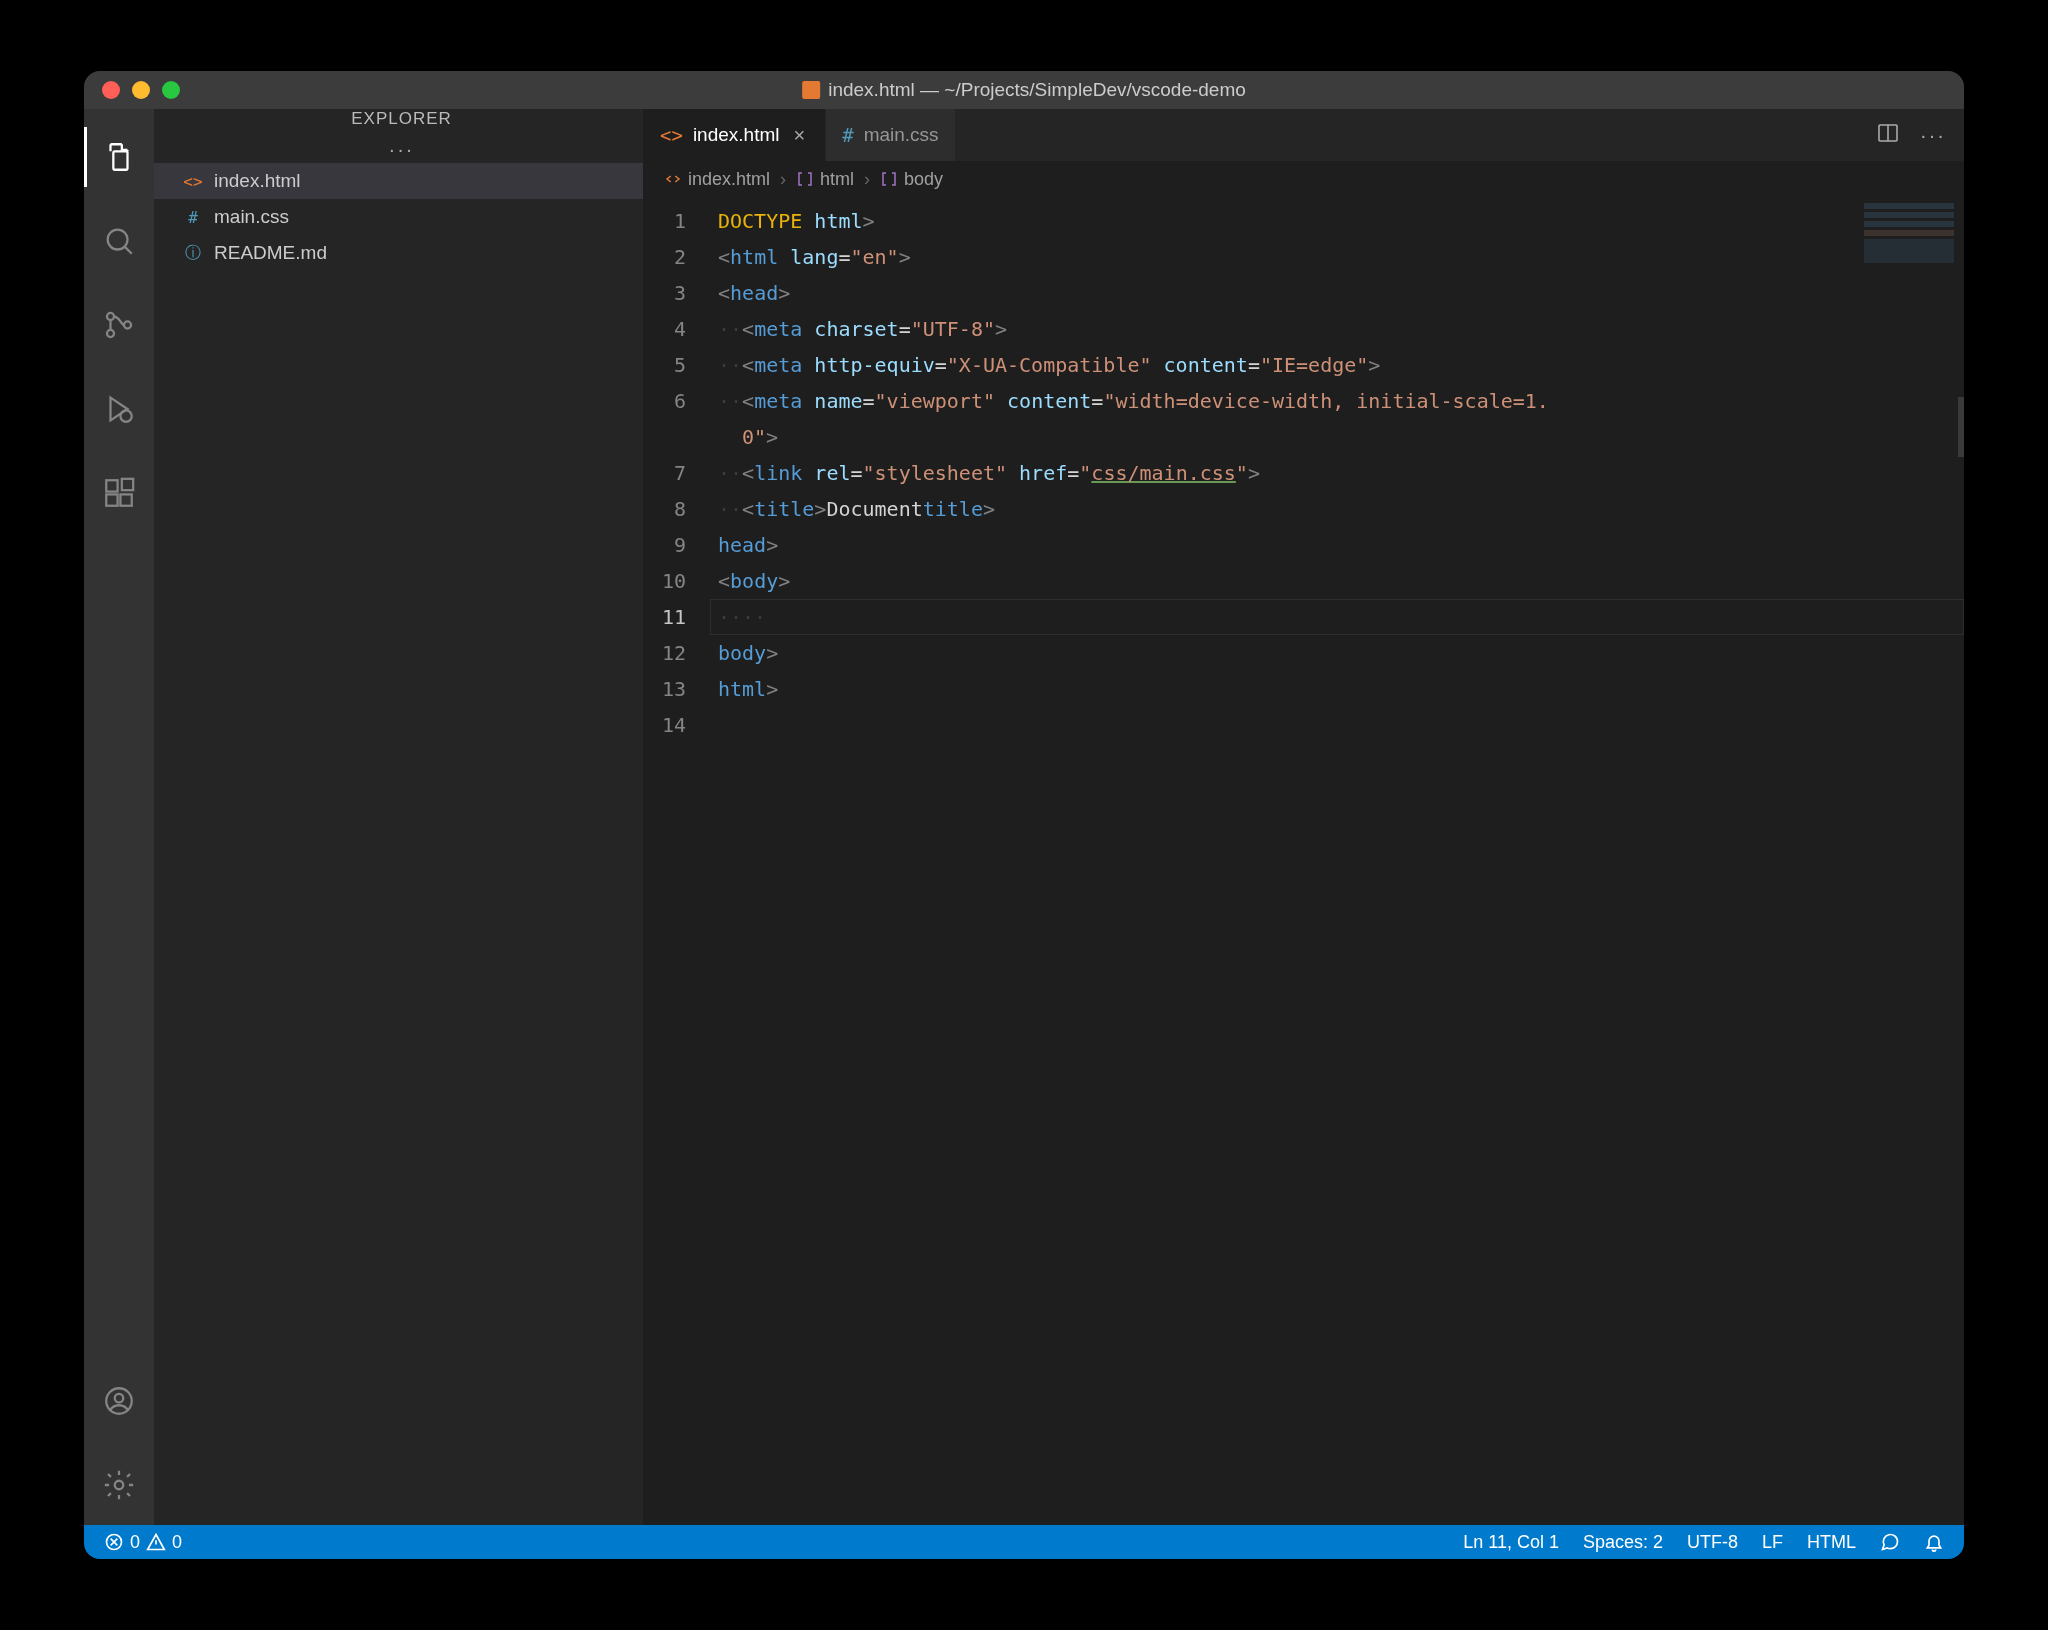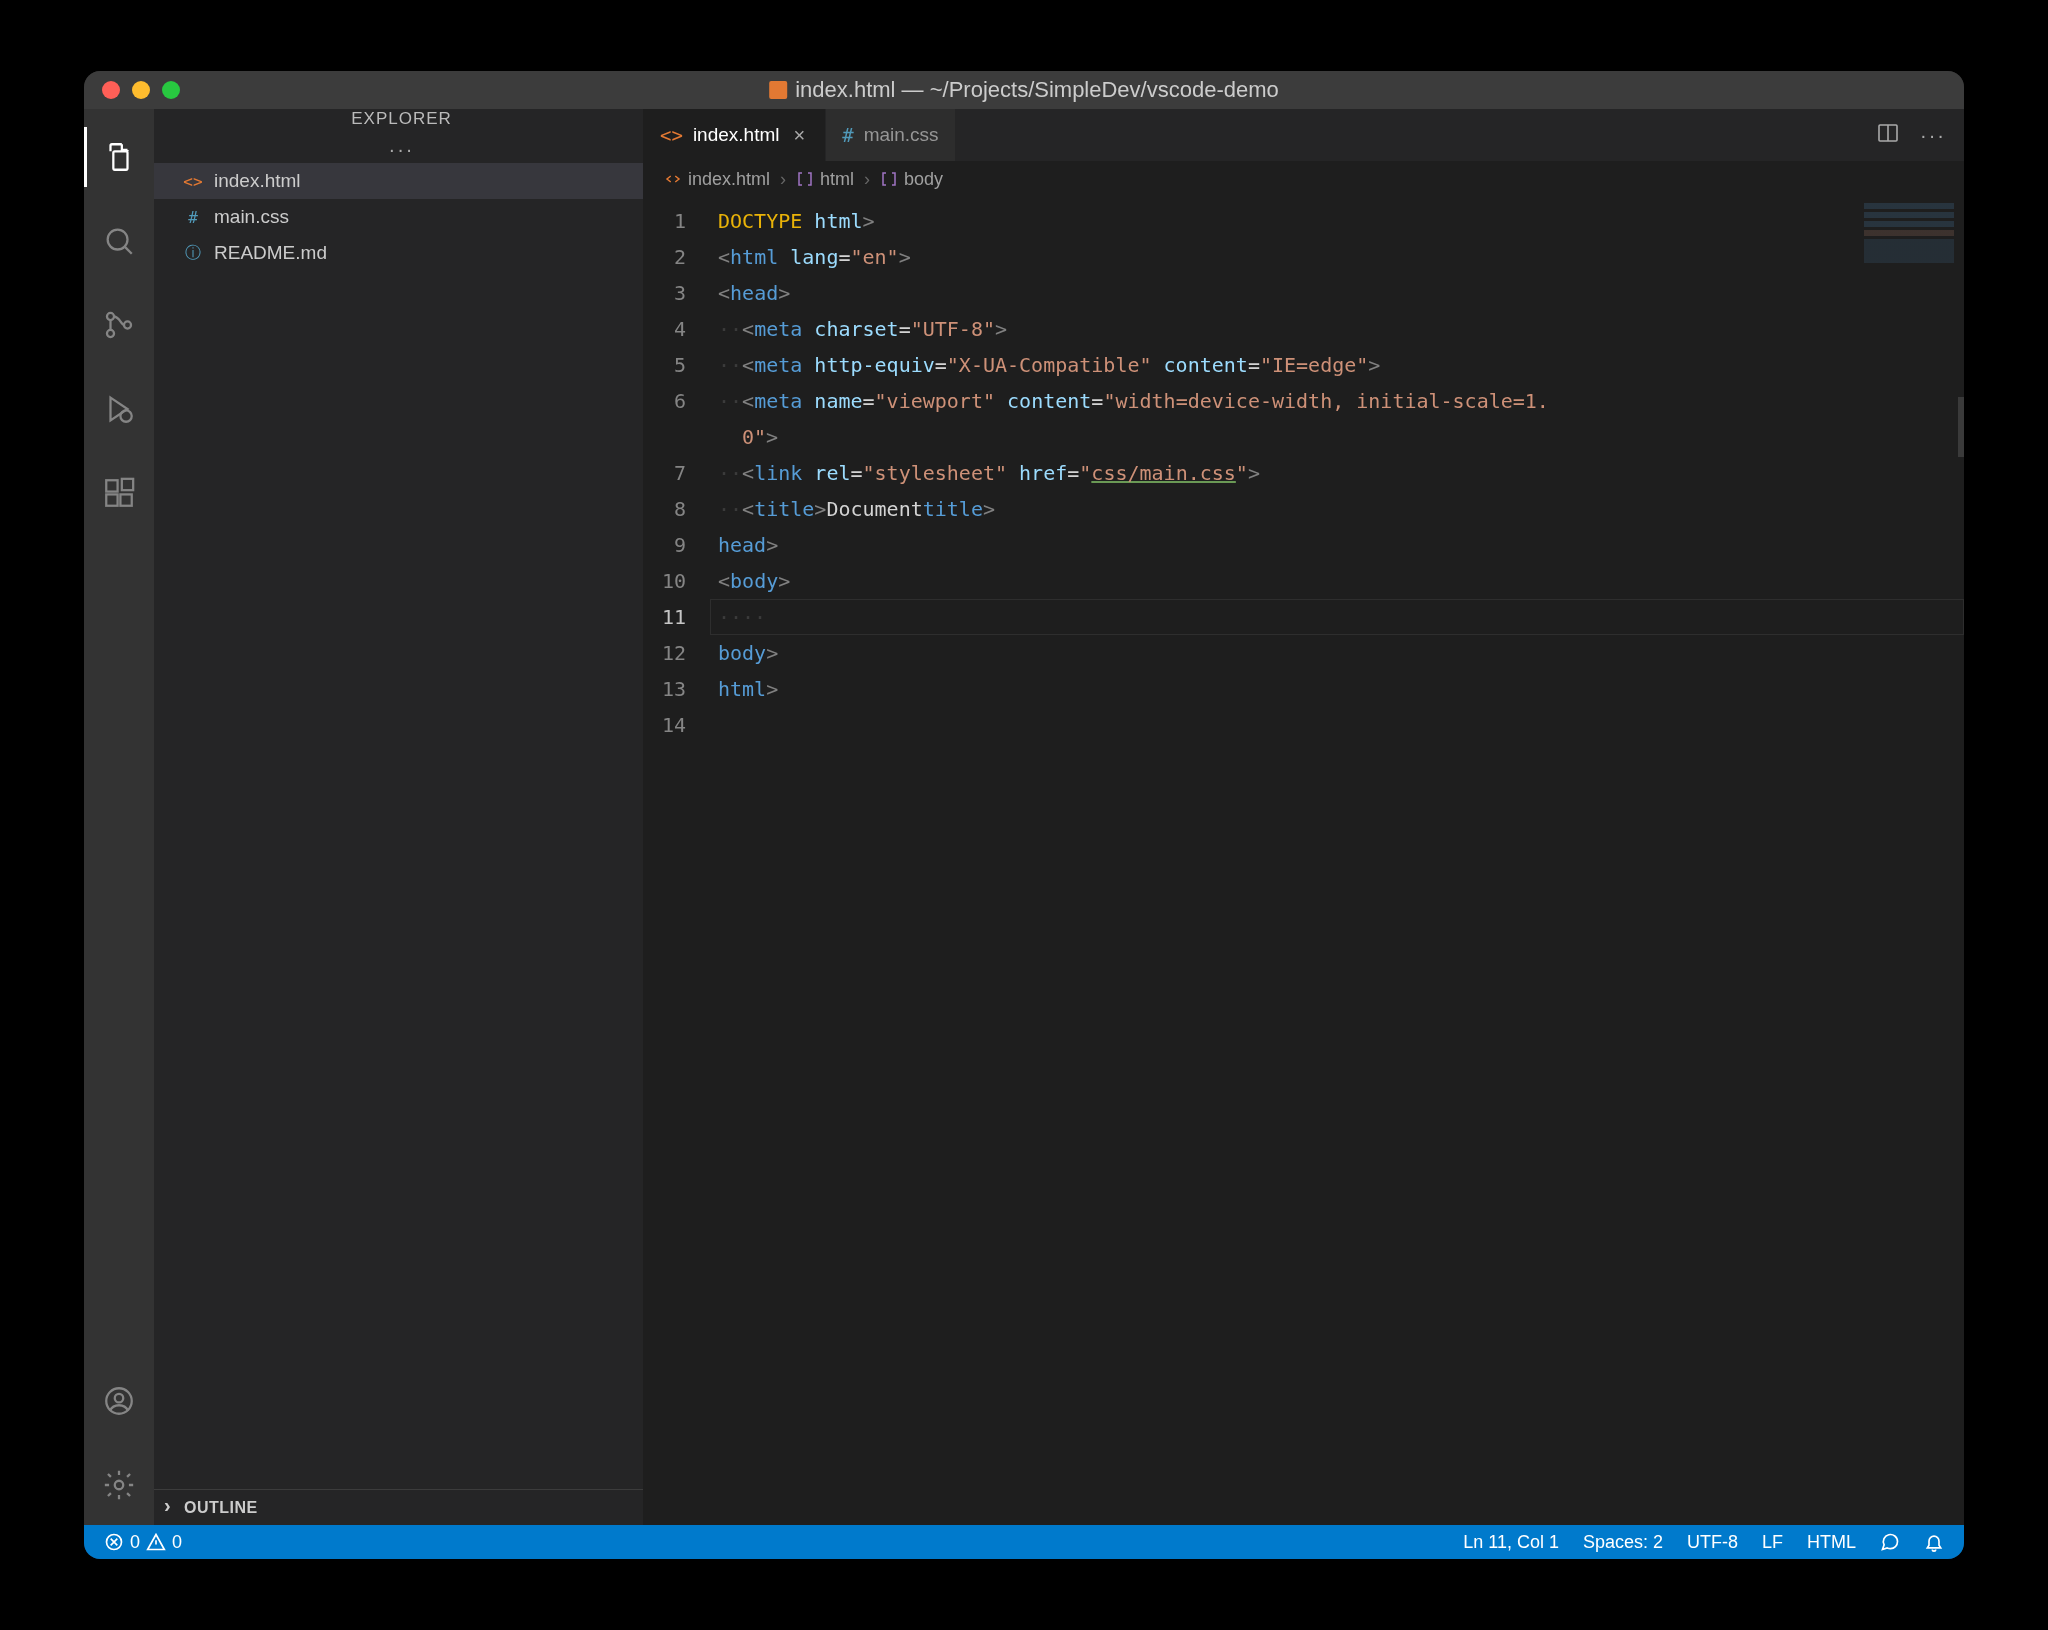--- a/index.html
+++ b/index.html
@@ -34,21 +34,21 @@
   .traffic { display: flex; gap: 12px; padding-left: 18px; }
   .dot { width: 18px; height: 18px; border-radius: 50%; }
   .dot.red { background: #ff5f57; }
   .dot.yellow { background: #febc2e; }
   .dot.green { background: #28c840; }
   .titlebar-title {
     position: absolute;
     left: 50%;
     transform: translateX(-50%);
     color: #ccc;
-    font-size: 22px;
+    font-size: 19px;
     display: flex;
     align-items: center;
     gap: 8px;
   }
   .title-icon { width: 18px; height: 18px; background:#e37933; border-radius:2px; display:inline-block; }
   .main { flex: 1; display: flex; min-height: 0; }
   .activitybar {
     width: 70px;
     background: #333333;
     display: flex;
@@ -253,24 +253,20 @@
           </div>
           <div class="file-row">
             <span class="ficon css">#</span>
             <span>main.css</span>
           </div>
           <div class="file-row">
             <span class="ficon info">ⓘ</span>
             <span>README.md</span>
           </div>
         </div>
-      <div class="section-header outline">
-        <span class="chev right"></span>
-        <span>OUTLINE</span>
-      </div>
     </div>
 
     <div class="editor-area">
       <div class="tabs">
         <div id="tabs-container" style="display:flex">
             <div class="tab active">
               <span class="ficon html" style="font-family:monospace;">&lt;&gt;</span>
               <span>index.html</span>
               <span class="close">×</span>
             </div>

